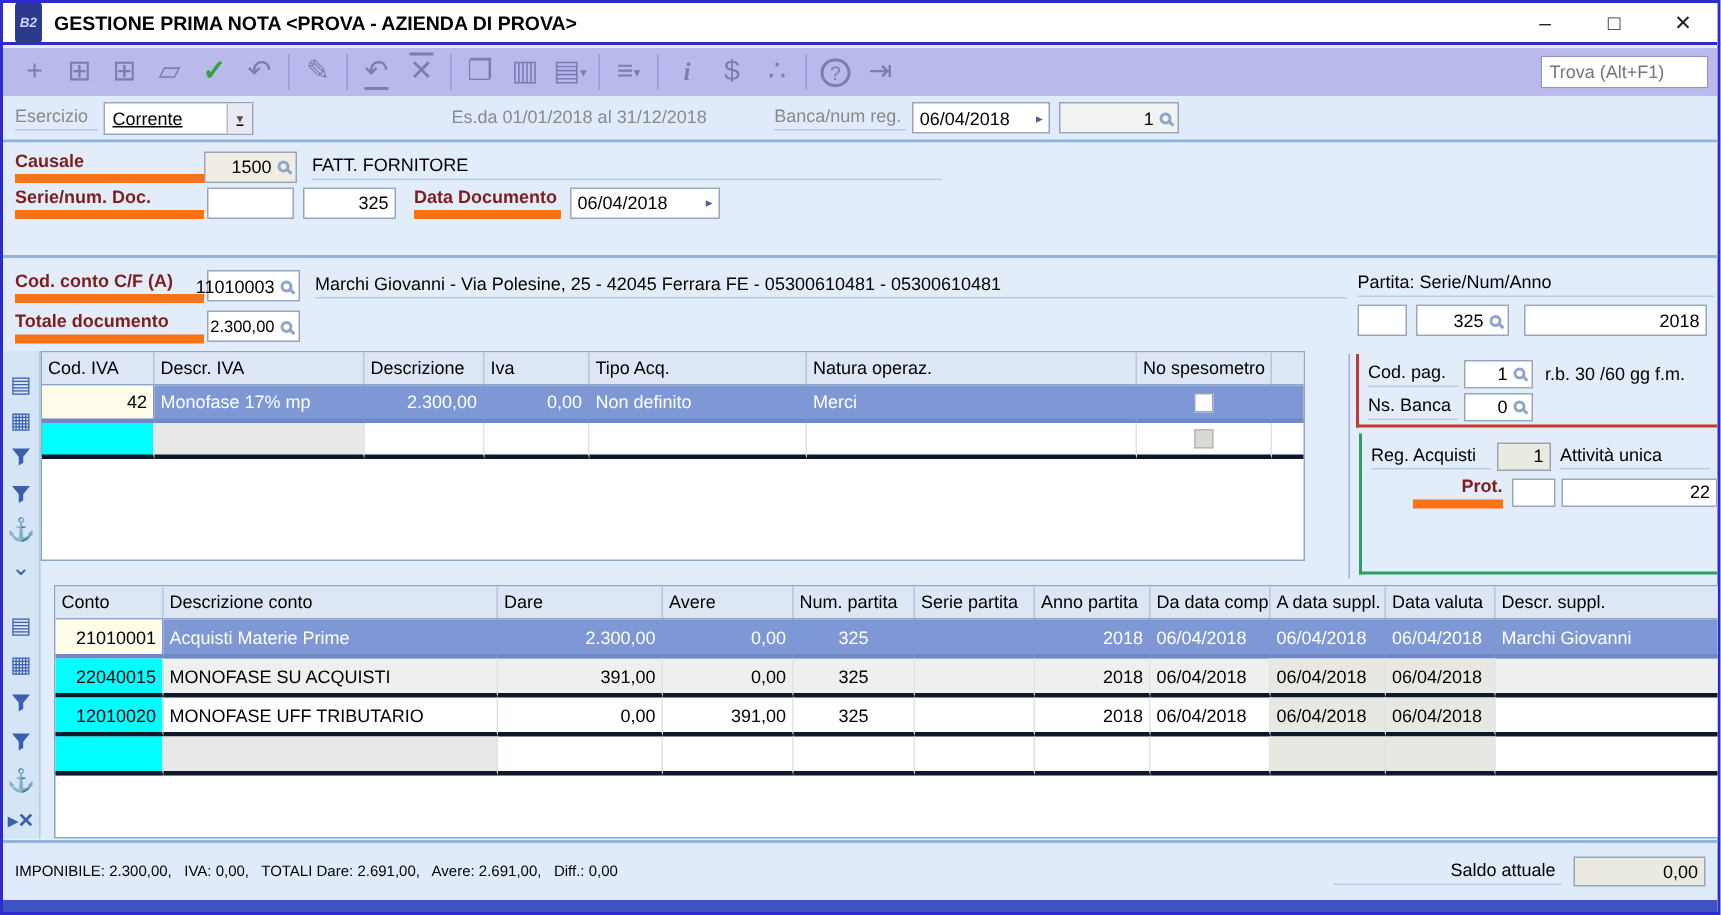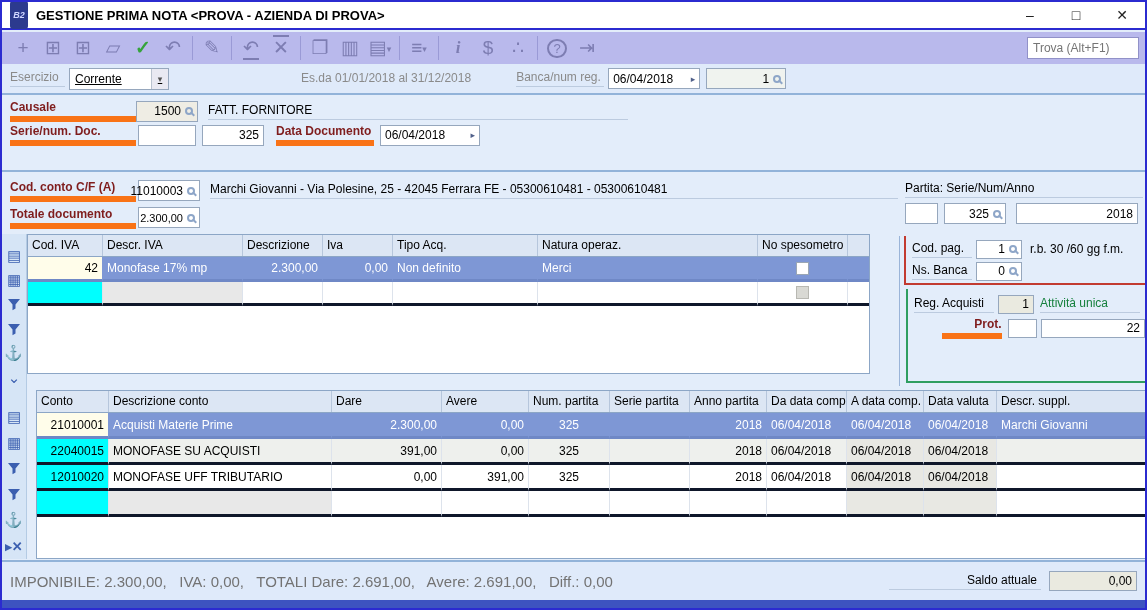--- a/index.html
+++ b/index.html
@@ -89,21 +89,21 @@
   
   .ctc0{width:72px}.ctc1{width:223px}.ctc2{width:110px}.ctc3{width:87px}.ctc4{width:81px}
   .ctc5{width:80px}.ctc6{width:77px}.ctc7{width:80px}.ctc8{width:77px}.ctc9{width:73px}
   .ctc10{width:153px; border-right:none!important}
   .iva-grid { left:25px; top:232px; width:843px; height:140px; }
   .conto-grid { left:34px; top:388px; width:1116px; height:169px; }
   .panel-divider { position:absolute; left:897px; top:234px; width:1px; height:150px; background:#9ab4d8; }
   
   .statusbar { position:absolute; left:0; top:558px; width:1143px; height:40px;
     background:#dfeafa; border-top:2px solid #92b3d9; display:flex; align-items:center; padding:0 8px; }
-  .status-text { font-size:15px; color:#737373; white-space:pre; }
+  .status-text { font-size:10px; color:#000000; white-space:pre; }
   .bottomband { position:absolute; left:0; top:598px; width:1143px; height:8px; background:#3d53c0; }
   .caret { width:2px; height:14px; background:#2a46c8; margin-left:1px; }
   .yellowfld { background:#ffffcc; }
   .btn-altri { height:23px; padding:0 10px; font-size:12px; color:#000;
     background:linear-gradient(#fdfdfd,#e4ebf4); border:1px solid #7a96b8; border-radius:2px;
     display:flex; align-items:center; }
   .funnel-svg { display:block; }
 </style>
 </head>
 <body>
@@ -242,21 +242,21 @@
       </div>
     </div>
   </div>
 
   <div class="greenbox">
     <div style="display:flex; align-items:center; height:24px;">
       <span class="lbl" style="width:80px; color:#000;">Reg. Acquisti</span>
       <div class="fld right graybg" style="width:36px; height:19px; margin-left:4px;">
           <span>1</span>
         </div>
-      <span class="lbl" style="width:100px; margin-left:6px; color:#15803d;">Attività unica</span>
+      <span class="lbl" style="width:100px; margin-left:6px; color:#000000;">Attività unica</span>
     </div>
     <div style="display:flex; align-items:center; height:24px; padding-left:28px;">
       <span class="lblb" style="width:62px; text-align:right;">Prot.</span>
       <div class="fld" style="width:30px; height:19px; margin-left:6px;">
           <span></span>
         </div>
       <div class="fld right" style="width:108px; height:19px; margin-left:4px; font-weight:normal;">
           <span>22</span>
         </div>
     </div>
@@ -338,21 +338,21 @@
   <div class="grid conto-grid">
     <div class="g-header">
       <span class="hc ctc0">Conto</span>
       <span class="hc ctc1">Descrizione conto</span>
       <span class="hc ctc2">Dare</span>
       <span class="hc ctc3">Avere</span>
       <span class="hc ctc4">Num. partita</span>
       <span class="hc ctc5">Serie partita</span>
       <span class="hc ctc6">Anno partita</span>
       <span class="hc ctc7">Da data comp.</span>
-      <span class="hc ctc8">A data comp.</span>
+      <span class="hc ctc8">A data suppl.</span>
       <span class="hc ctc9">Data valuta</span>
       <span class="hc ctc10">Descr. suppl.</span>
     </div>
     <div class="g-row sel" style="height:26px;">
       <span class="c ctc0 cream num">21010001</span>
       <span class="c ctc1">Acquisti Materie Prime</span>
       <span class="c ctc2 num">2.300,00</span>
       <span class="c ctc3 num">0,00</span>
       <span class="c ctc4 num" style="padding-right:30px;">325</span>
       <span class="c ctc5"></span>

